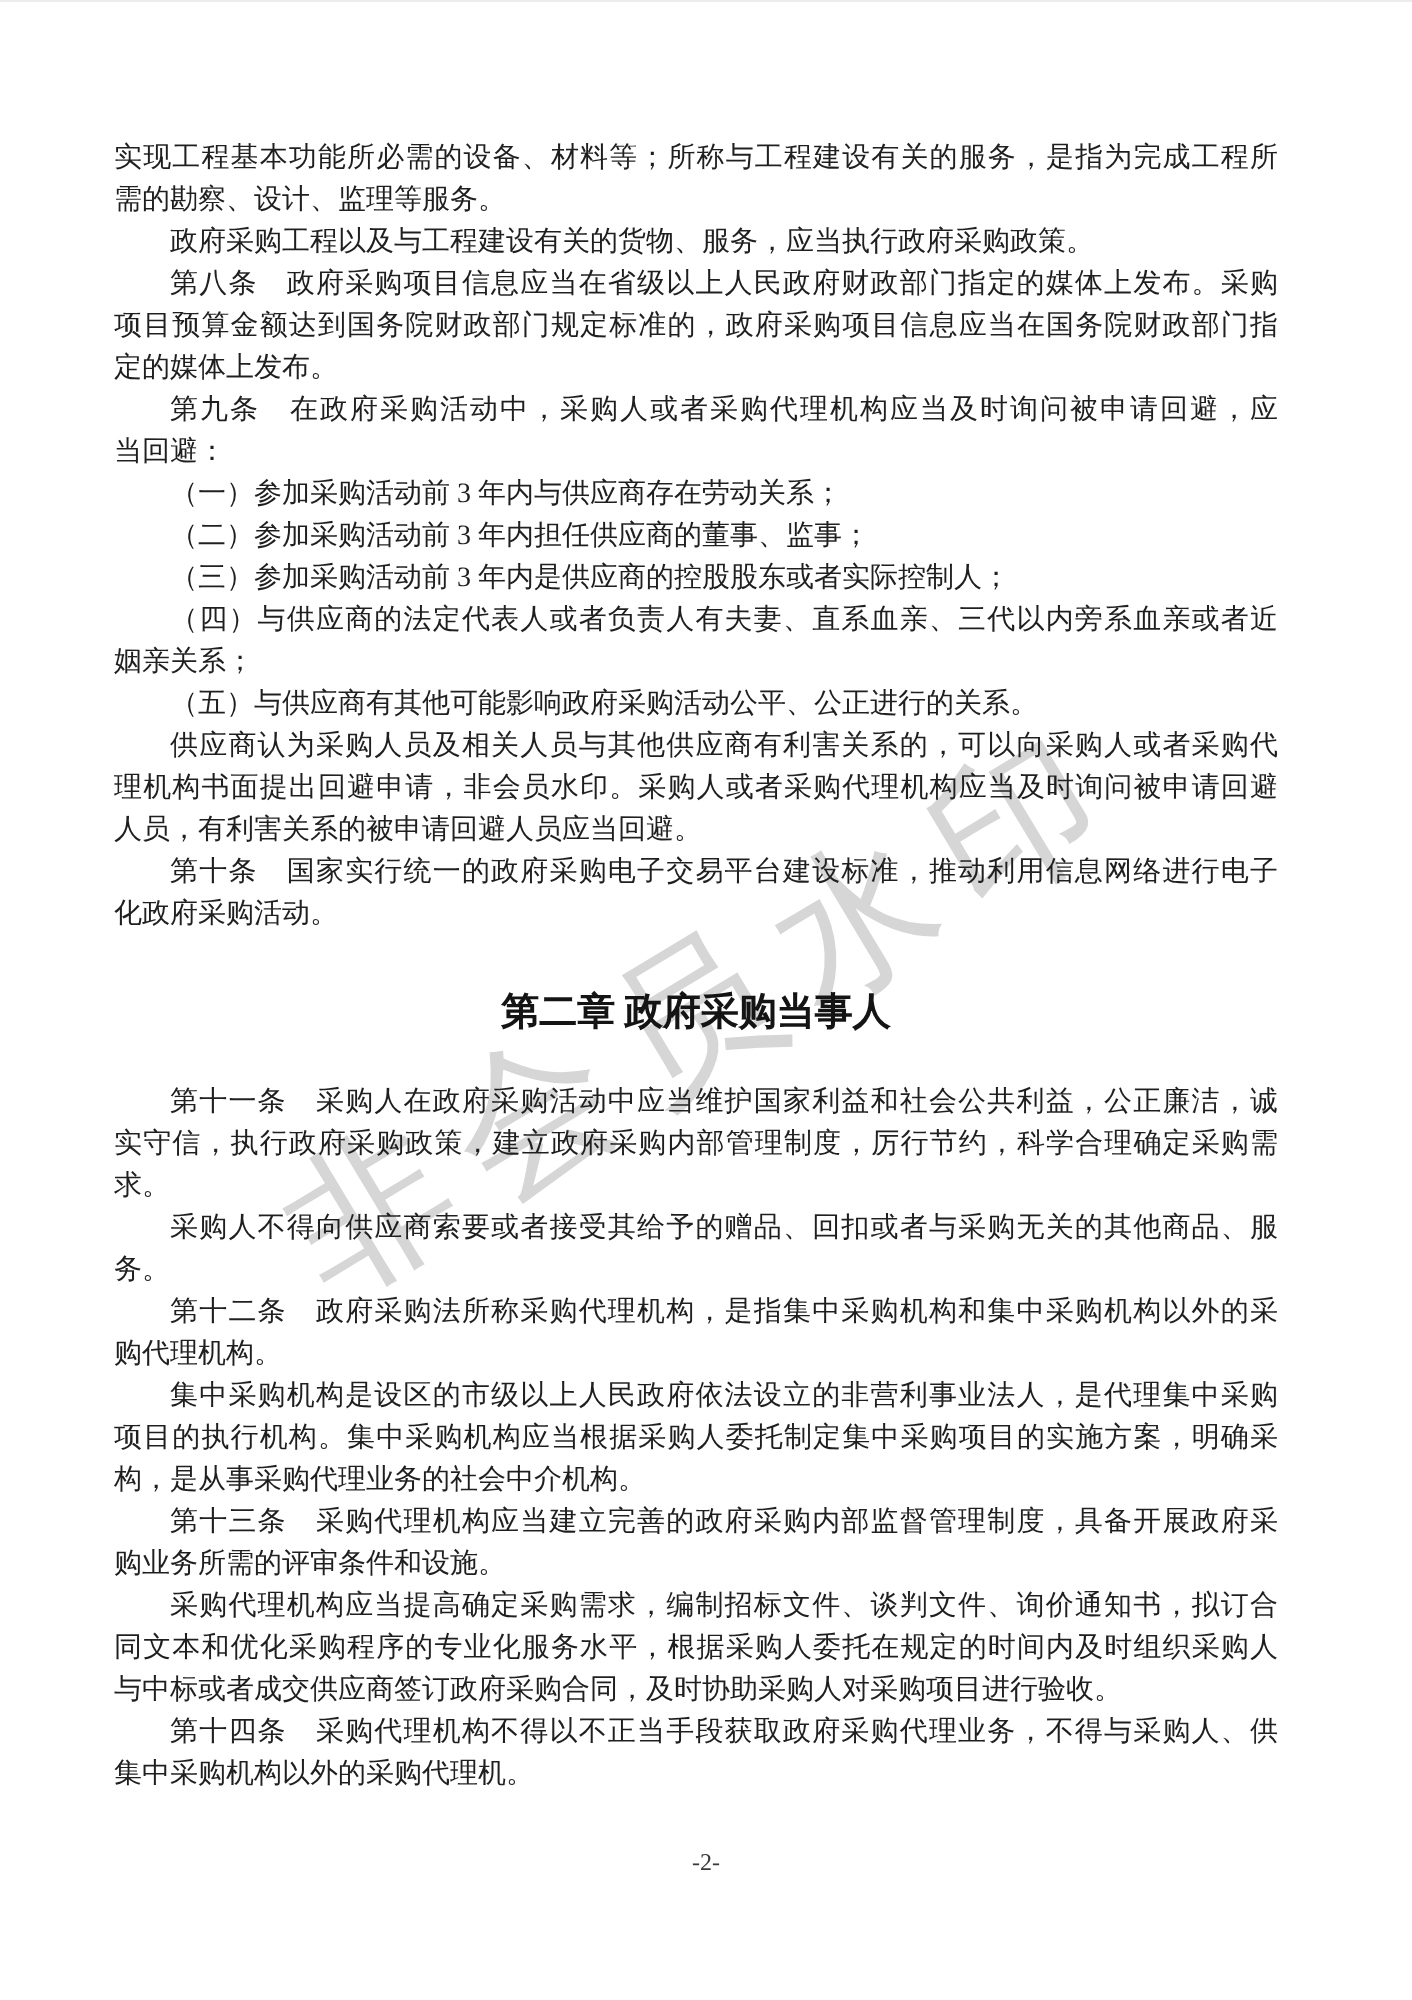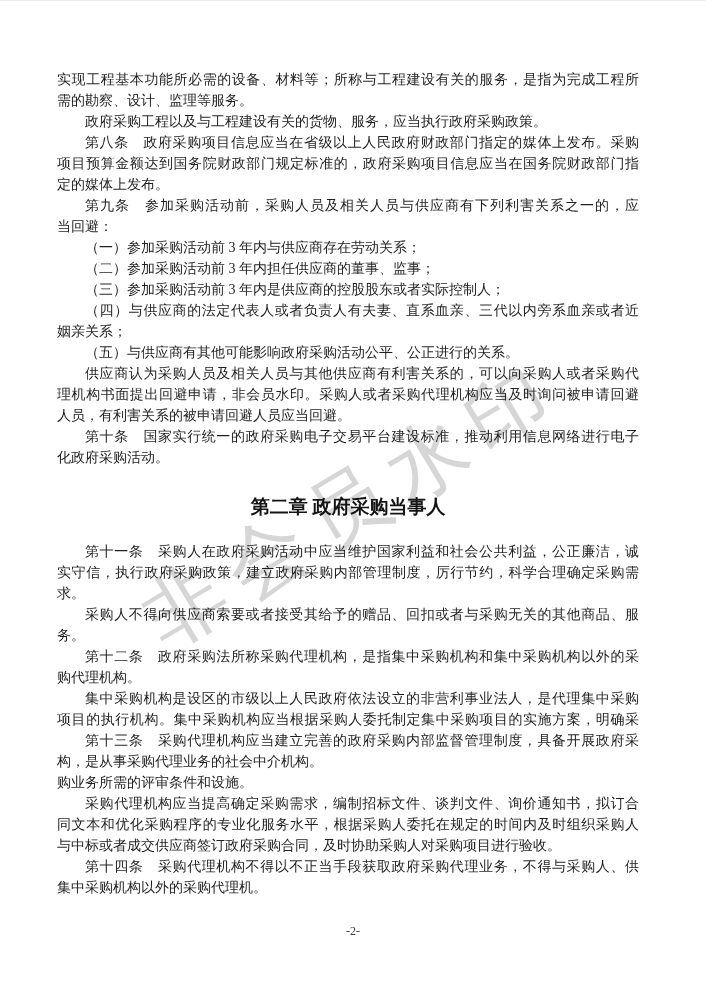--- a/index.html
+++ b/index.html
@@ -78,21 +78,21 @@
 <div class="page">
   <div class="watermark">非会员水印</div>
   <div class="content">
     <div class="block">
         <div class="line fill">实现工程基本功能所必需的设备、材料等；所称与工程建设有关的服务，是指为完成工程所</div>
         <div class="line">需的勘察、设计、监理等服务。</div>
         <div class="line indent">政府采购工程以及与工程建设有关的货物、服务，应当执行政府采购政策。</div>
         <div class="line indent fill">第八条　政府采购项目信息应当在省级以上人民政府财政部门指定的媒体上发布。采购</div>
         <div class="line fill">项目预算金额达到国务院财政部门规定标准的，政府采购项目信息应当在国务院财政部门指</div>
         <div class="line">定的媒体上发布。</div>
-        <div class="line indent fill">第九条　参加采购活动前，采购人员及相关人员与供应商有下列利害关系之一的，应</div>
+        <div class="line indent fill">第九条　在政府采购活动中，采购人或者采购代理机构应当及时询问被申请回避，应</div>
         <div class="line">当回避：</div>
         <div class="line indent">（一）参加采购活动前 3 年内与供应商存在劳动关系；</div>
         <div class="line indent">（二）参加采购活动前 3 年内担任供应商的董事、监事；</div>
         <div class="line indent">（三）参加采购活动前 3 年内是供应商的控股股东或者实际控制人；</div>
         <div class="line indent fill">（四）与供应商的法定代表人或者负责人有夫妻、直系血亲、三代以内旁系血亲或者近</div>
         <div class="line">姻亲关系；</div>
         <div class="line indent">（五）与供应商有其他可能影响政府采购活动公平、公正进行的关系。</div>
         <div class="line indent fill">供应商认为采购人员及相关人员与其他供应商有利害关系的，可以向采购人或者采购代</div>
         <div class="line fill">理机构书面提出回避申请，非会员水印。采购人或者采购代理机构应当及时询问被申请回避</div>
         <div class="line">人员，有利害关系的被申请回避人员应当回避。</div>
@@ -103,22 +103,22 @@
     <div class="block block2">
         <div class="line indent fill">第十一条　采购人在政府采购活动中应当维护国家利益和社会公共利益，公正廉洁，诚</div>
         <div class="line fill">实守信，执行政府采购政策，建立政府采购内部管理制度，厉行节约，科学合理确定采购需</div>
         <div class="line">求。</div>
         <div class="line indent fill">采购人不得向供应商索要或者接受其给予的赠品、回扣或者与采购无关的其他商品、服</div>
         <div class="line">务。</div>
         <div class="line indent fill">第十二条　政府采购法所称采购代理机构，是指集中采购机构和集中采购机构以外的采</div>
         <div class="line">购代理机构。</div>
         <div class="line indent fill">集中采购机构是设区的市级以上人民政府依法设立的非营利事业法人，是代理集中采购</div>
         <div class="line fill">项目的执行机构。集中采购机构应当根据采购人委托制定集中采购项目的实施方案，明确采</div>
+        <div class="line">构，是从事采购代理业务的社会中介机构。</div>
         <div class="line indent fill">第十三条　采购代理机构应当建立完善的政府采购内部监督管理制度，具备开展政府采</div>
-        <div class="line">构，是从事采购代理业务的社会中介机构。</div>
         <div class="line">购业务所需的评审条件和设施。</div>
         <div class="line indent fill">采购代理机构应当提高确定采购需求，编制招标文件、谈判文件、询价通知书，拟订合</div>
         <div class="line fill">同文本和优化采购程序的专业化服务水平，根据采购人委托在规定的时间内及时组织采购人</div>
         <div class="line">与中标或者成交供应商签订政府采购合同，及时协助采购人对采购项目进行验收。</div>
         <div class="line indent fill">第十四条　采购代理机构不得以不正当手段获取政府采购代理业务，不得与采购人、供</div>
         <div class="line">集中采购机构以外的采购代理机。</div>
       </div>
   </div>
   <div class="footer">-2-</div>
 </div>

